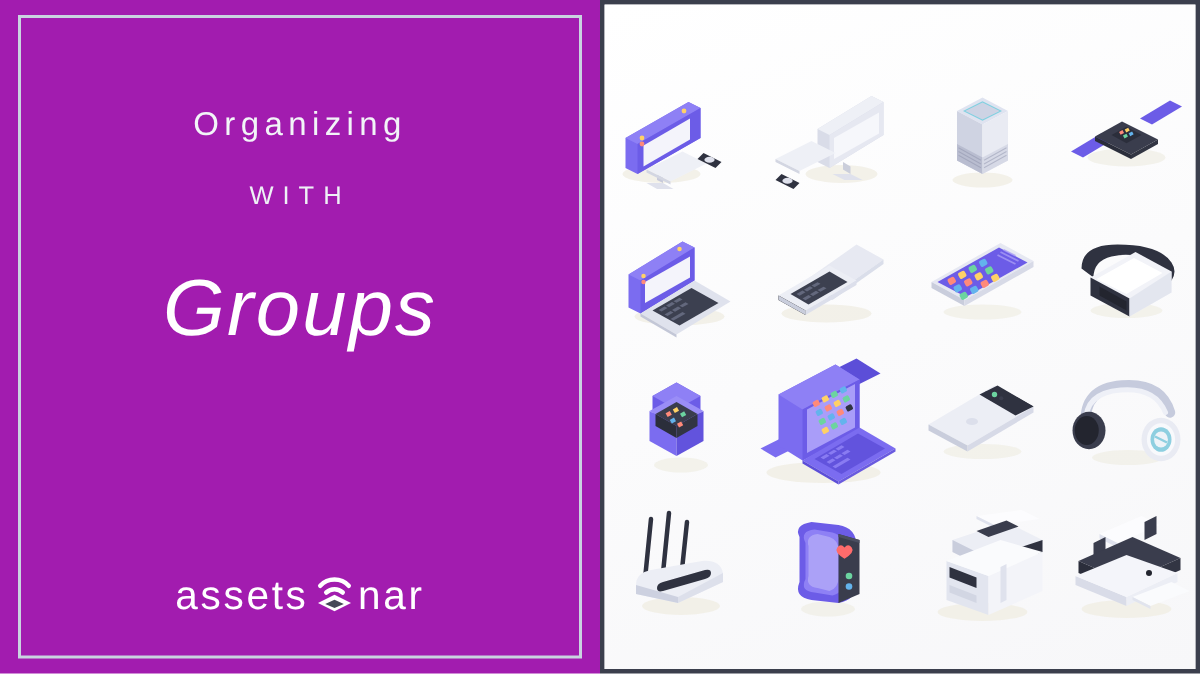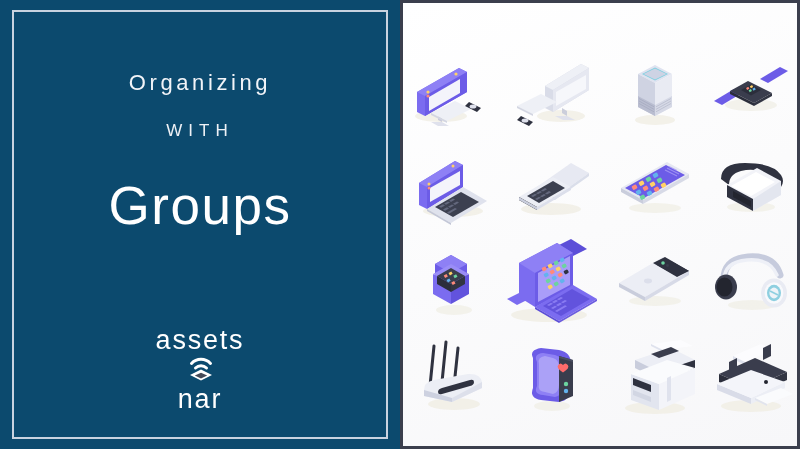--- a/index.html
+++ b/index.html
@@ -19,21 +19,21 @@
     height: 449px;
     display: flex;
     background: #ffffff;
   }
 
   
   .left-panel {
     position: relative;
     width: 400px;
     height: 449px;
-    background: #0c4a6e;
+    background: #a21caf;
     box-sizing: border-box;
     flex: 0 0 400px;
   }
   .left-inner-frame {
     position: absolute;
     left: 12px;
     top: 10px;
     right: 12px;
     bottom: 10px;
     border: 2px solid #c9d3e0;
@@ -79,32 +79,32 @@
     text-transform: uppercase;
   }
   .title-line4 {
     color: #ffffff;
     font-size: 53px;
     letter-spacing: 1.5px;
     font-weight: 400;
     line-height: 1;
     margin: 0;
     text-align: center;
+    font-style: italic;
   }
 
   
   .logo-wrap {
     position: absolute;
     bottom: 36px;
     left: 0;
     right: 0;
     display: flex;
     align-items: center;
     justify-content: center;
-    flex-direction: column;
   }
   .logo-text {
     color: #ffffff;
     font-size: 27px;
     letter-spacing: 1.8px;
     font-weight: 400;
     line-height: 1;
     display: inline-block;
   }
   .logo-mark {

